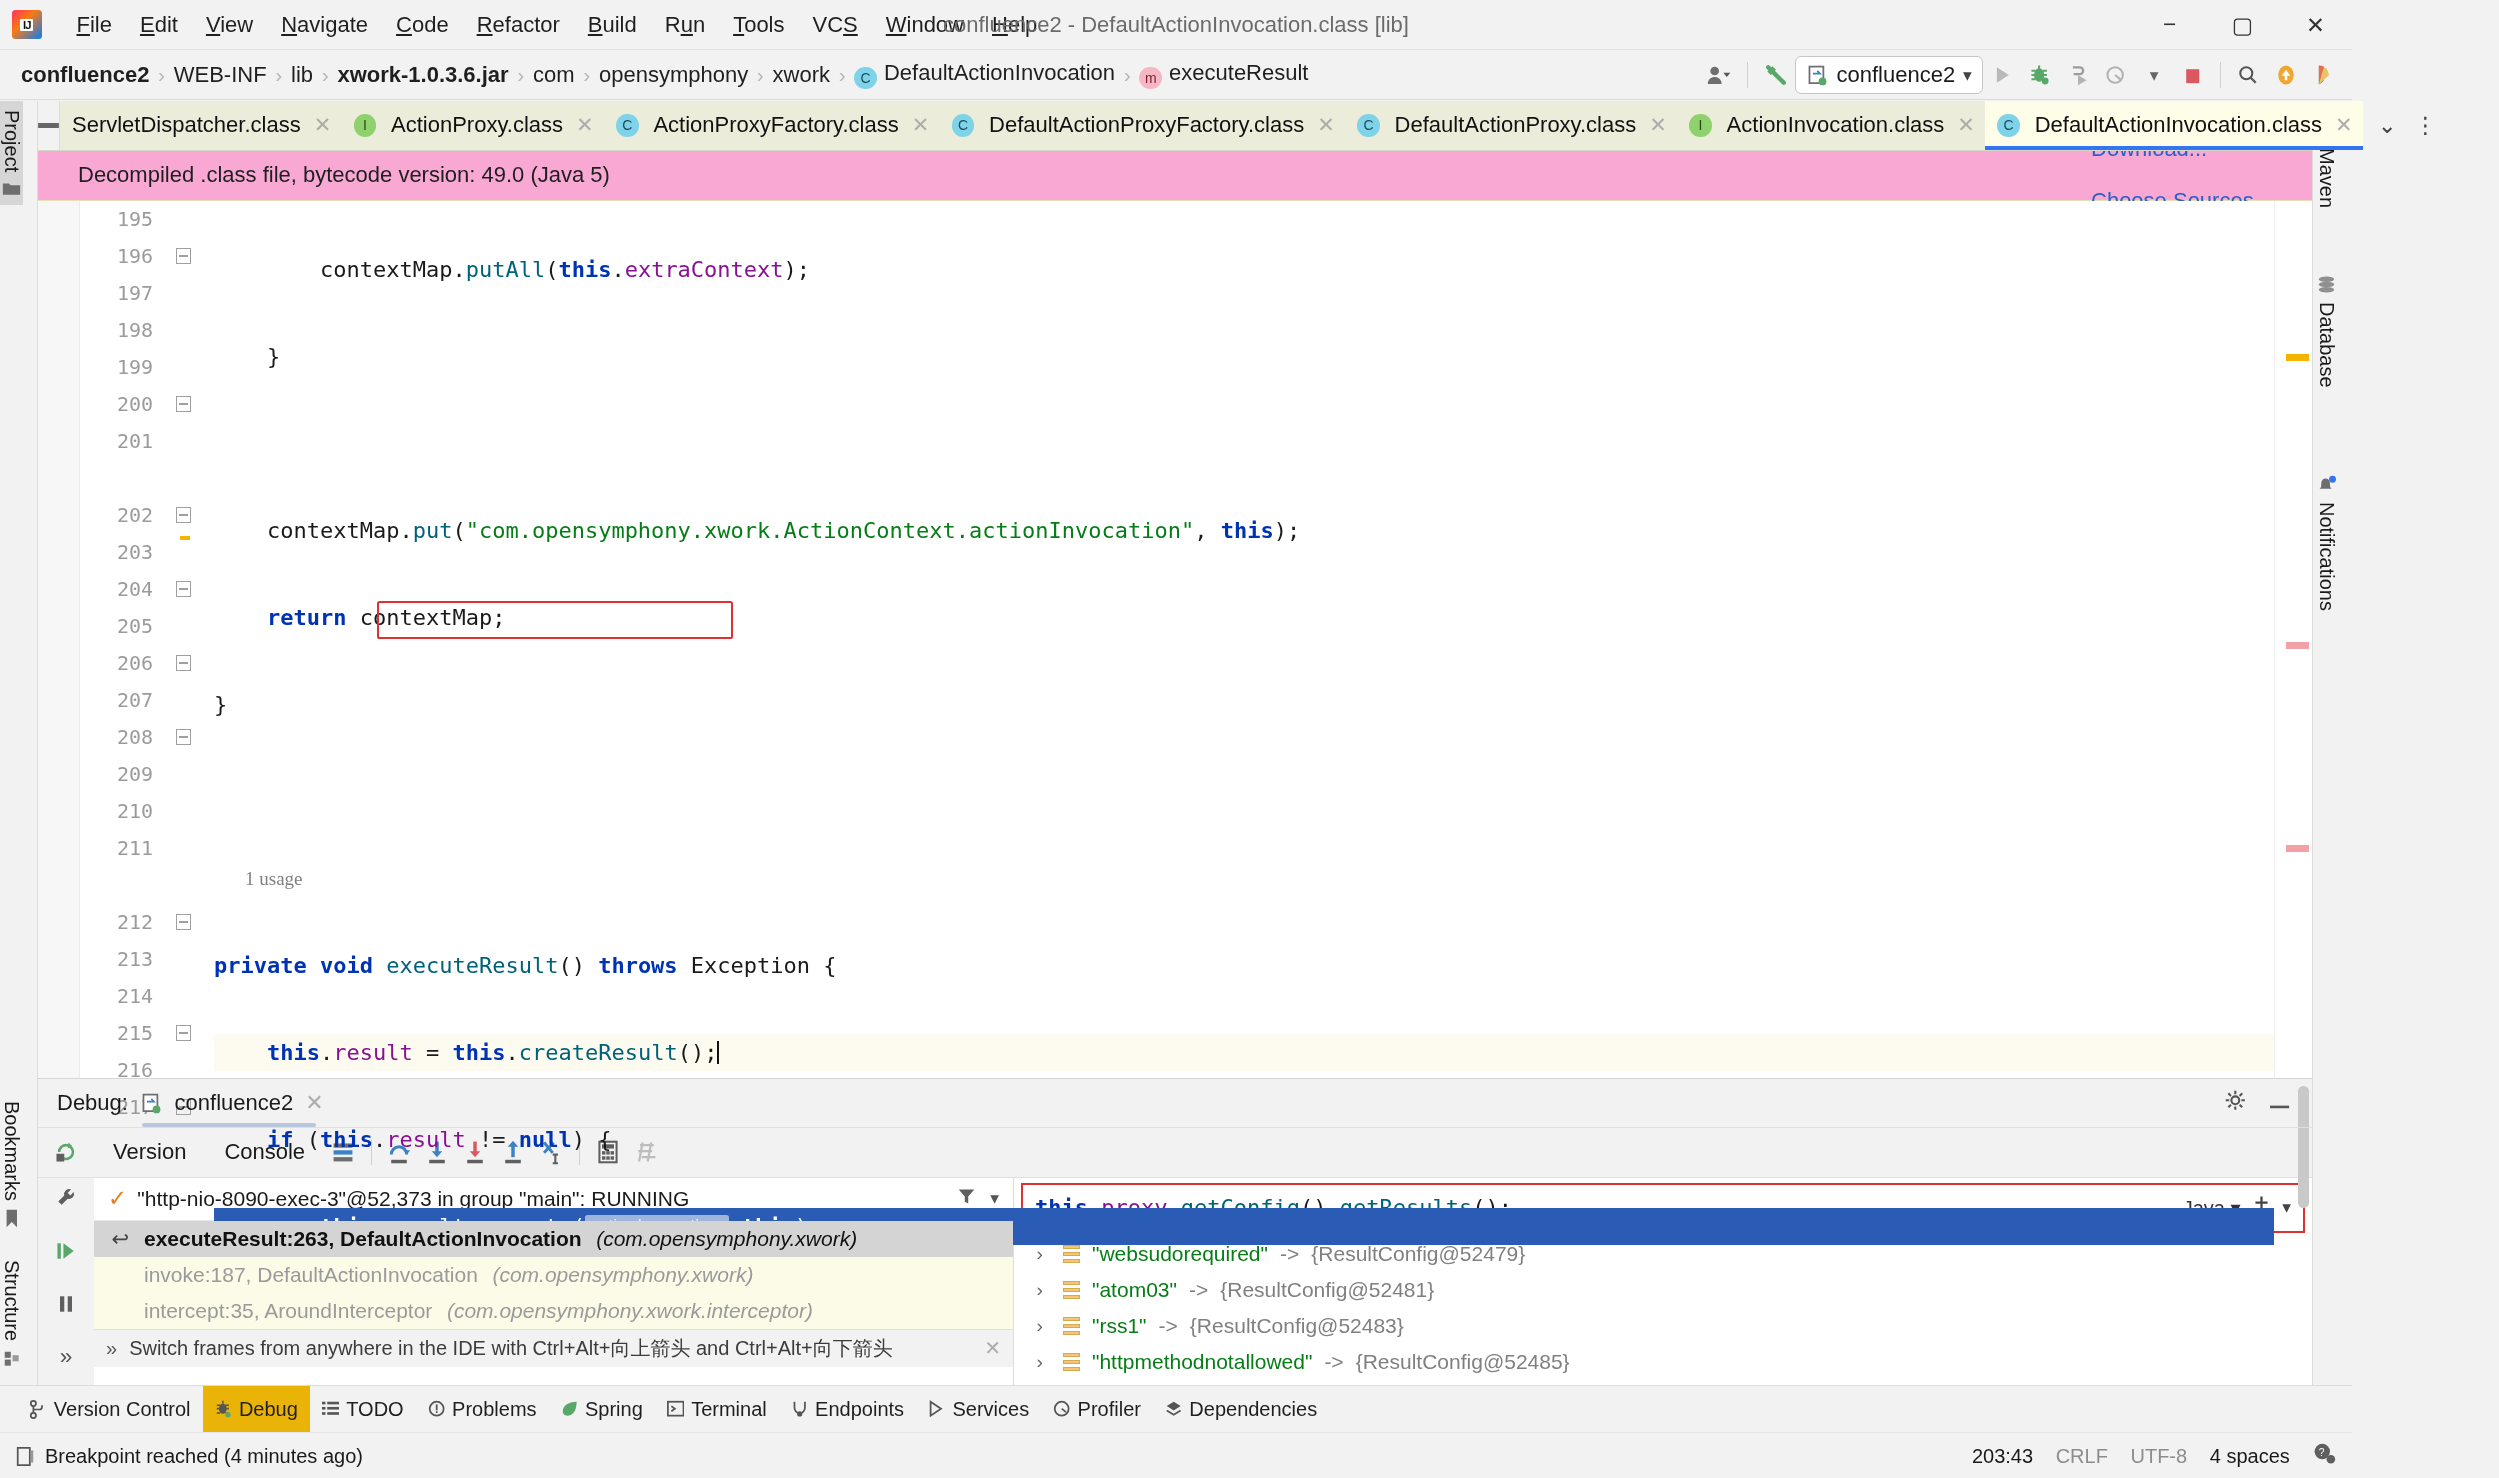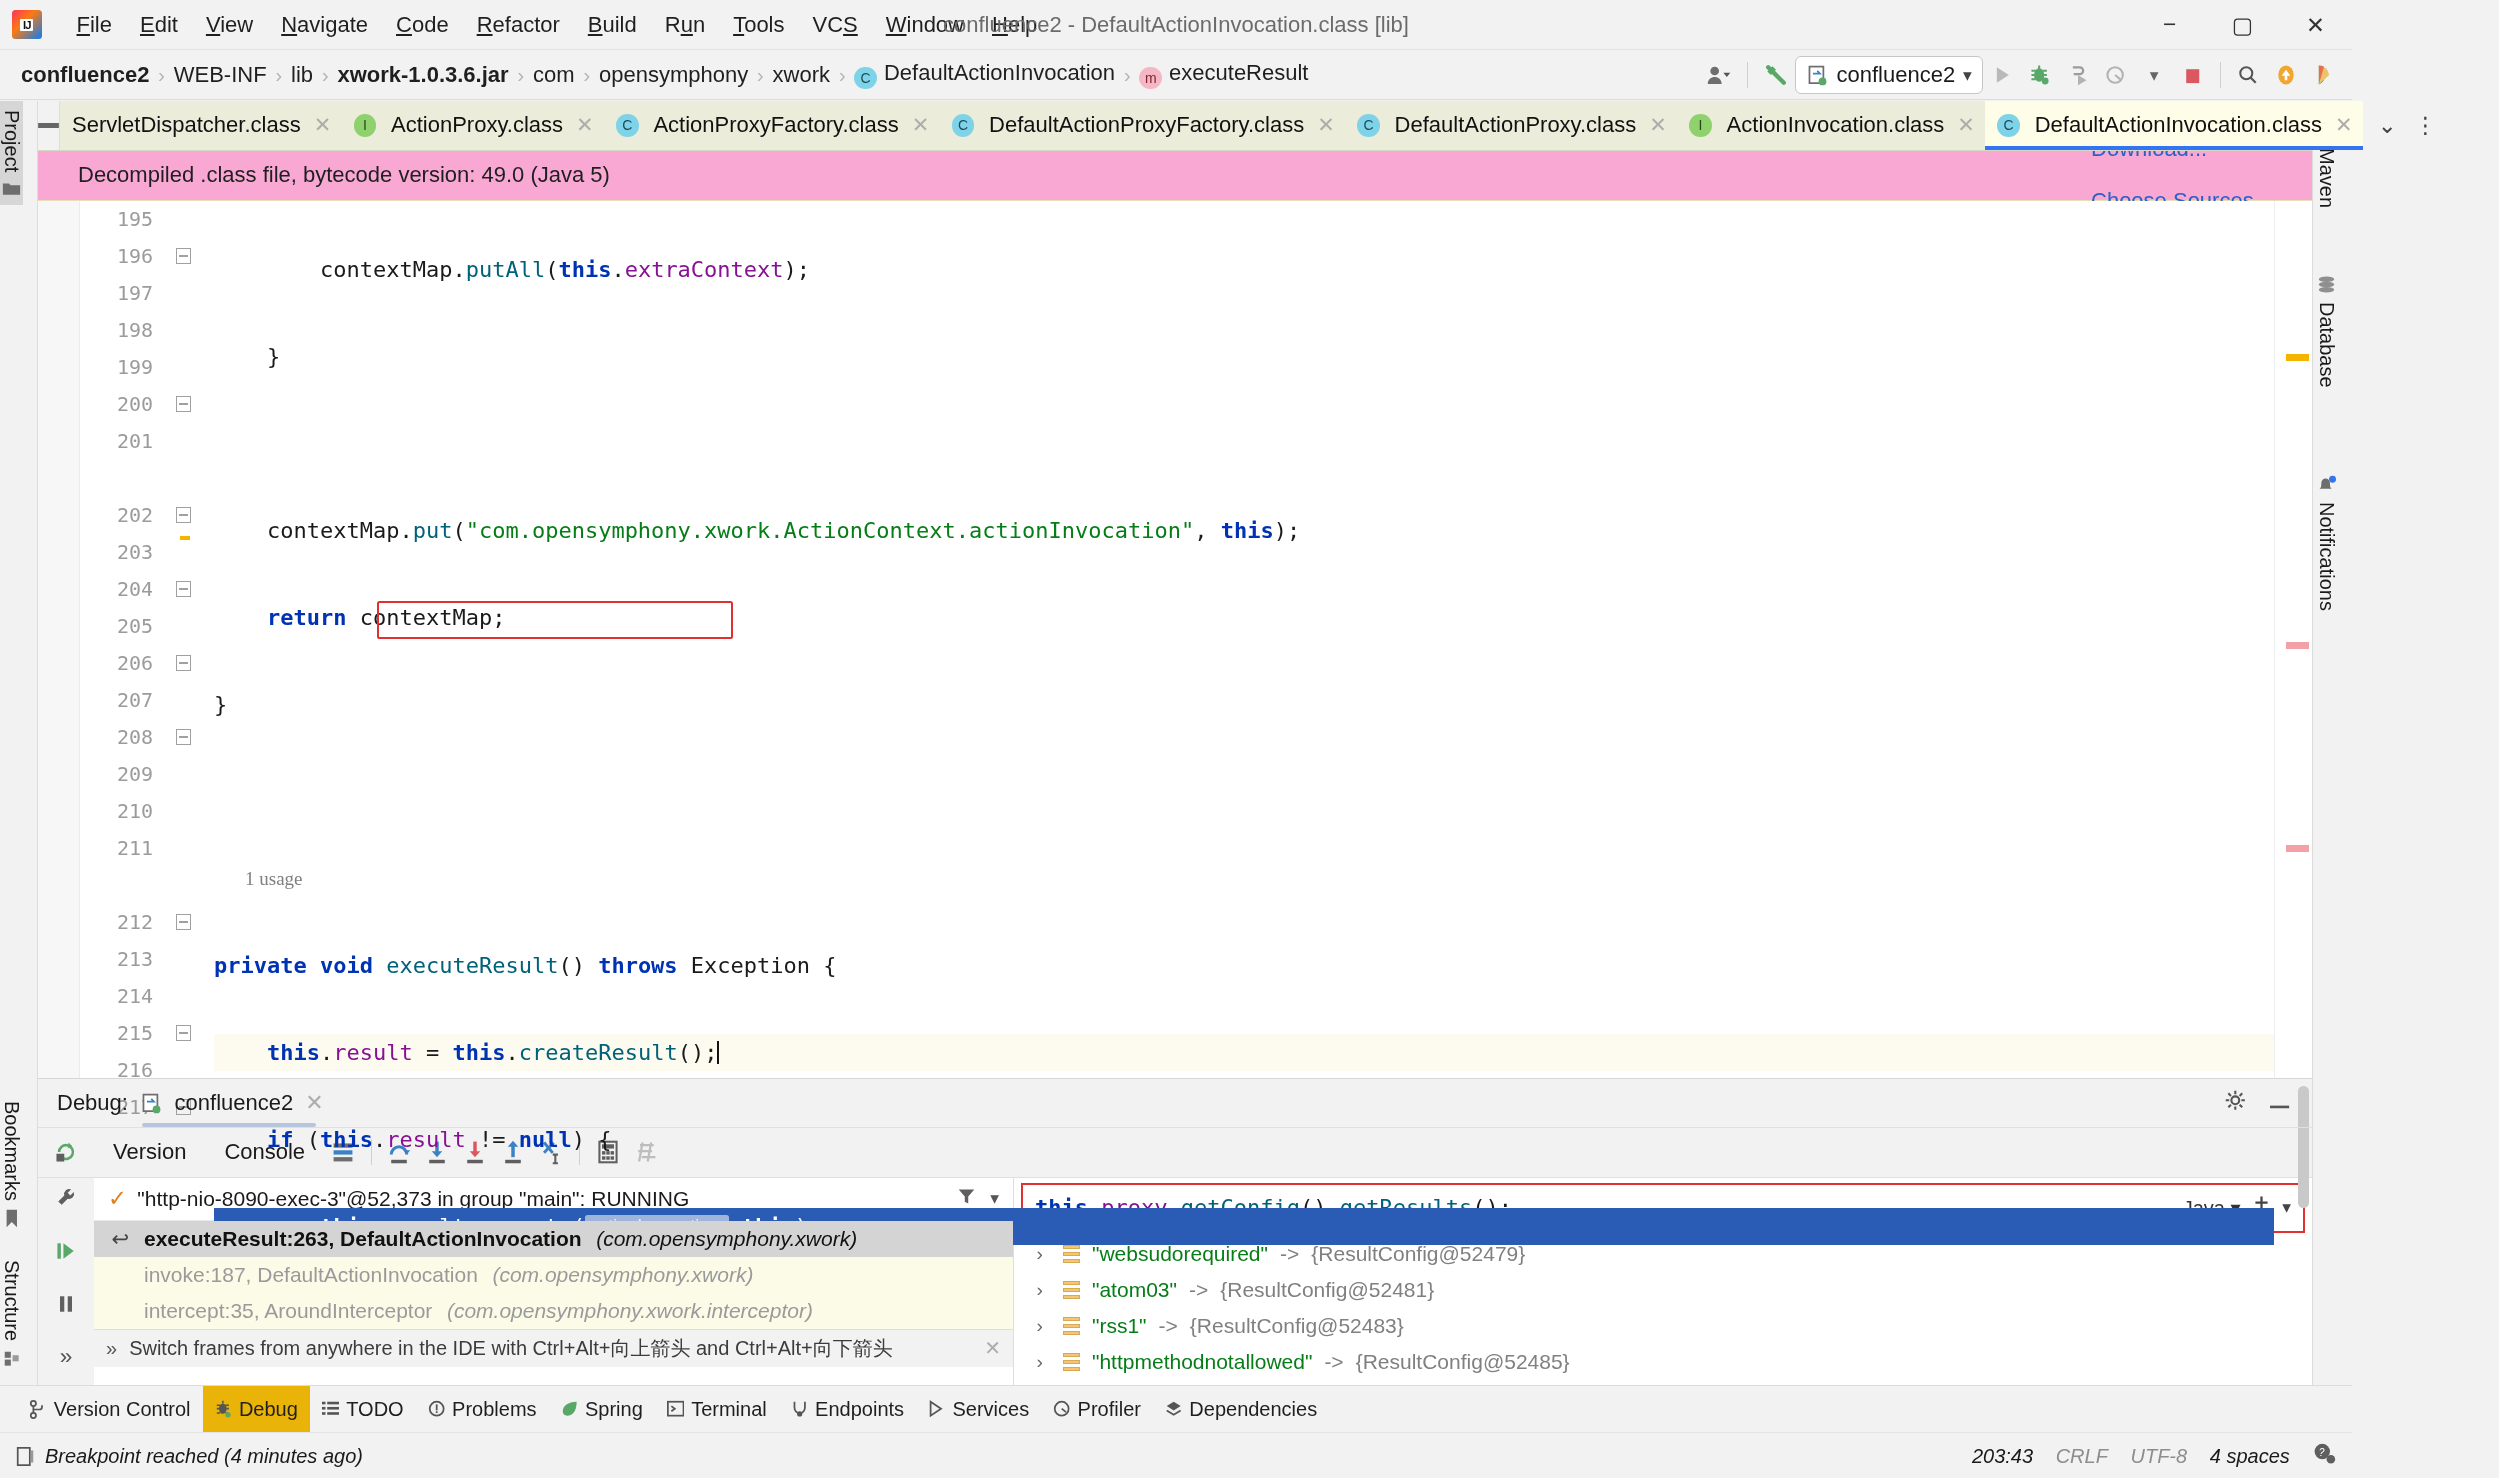--- a/index.html
+++ b/index.html
@@ -144,21 +144,21 @@
   .vname { color:#067d17; }
   .vval { color:#808080; }
 
   
   #twbar { height:47px; background:#f2f2f2; border-top:0.9px solid #dcdcdc; display:flex;
            align-items:center; padding-left:17.4px; }
   .twbtn { display:flex; align-items:center; gap:7px; padding:0 12px; height:47px;
            font-size:20px; color:#1f1f1f; }
   .twbtn.active { background:#eab308; }
   #statusbar { height:47px; background:#f2f2f2; border-top:0.9px solid #e4e4e4; display:flex;
-               align-items:center; padding:0 15.6px; font-size:20px;font-style:italic; }
+               align-items:center; padding:0 15.6px; font-size:20px; }
   #statusbar .right { margin-left:auto; display:flex; align-items:center; gap:22.6px; }
   .muted { color:#8d8d8d; }
 
   
   #leftrail { position:absolute; left:0; top:101px; bottom:94px; width:38px; background:#f2f2f2;
               border-right:0.9px solid #dcdcdc; }
   #rightrail { position:absolute; right:0; top:101px; bottom:94px; width:40px; background:#f2f2f2;
                border-left:0.9px solid #dcdcdc; }
   .railitem { position:absolute; writing-mode:vertical-rl; font-size:20px; white-space:nowrap;
               display:flex; align-items:center; gap:8.7px; padding:8.7px 0; }

